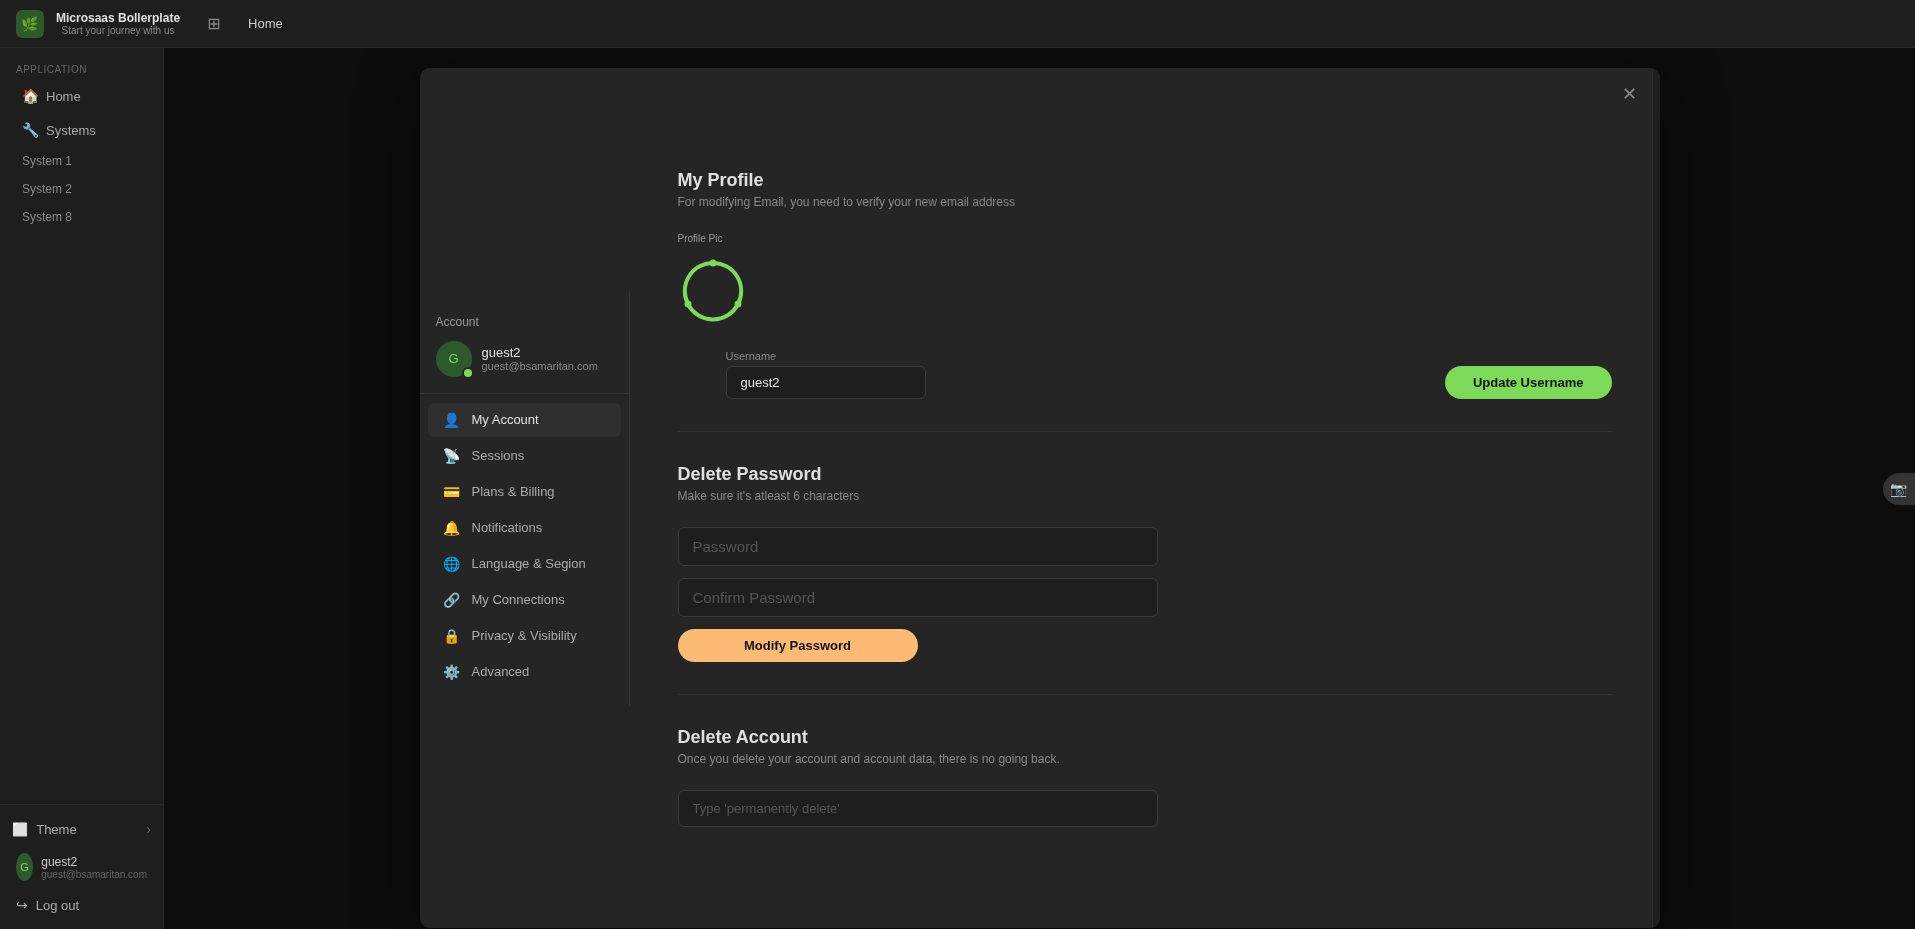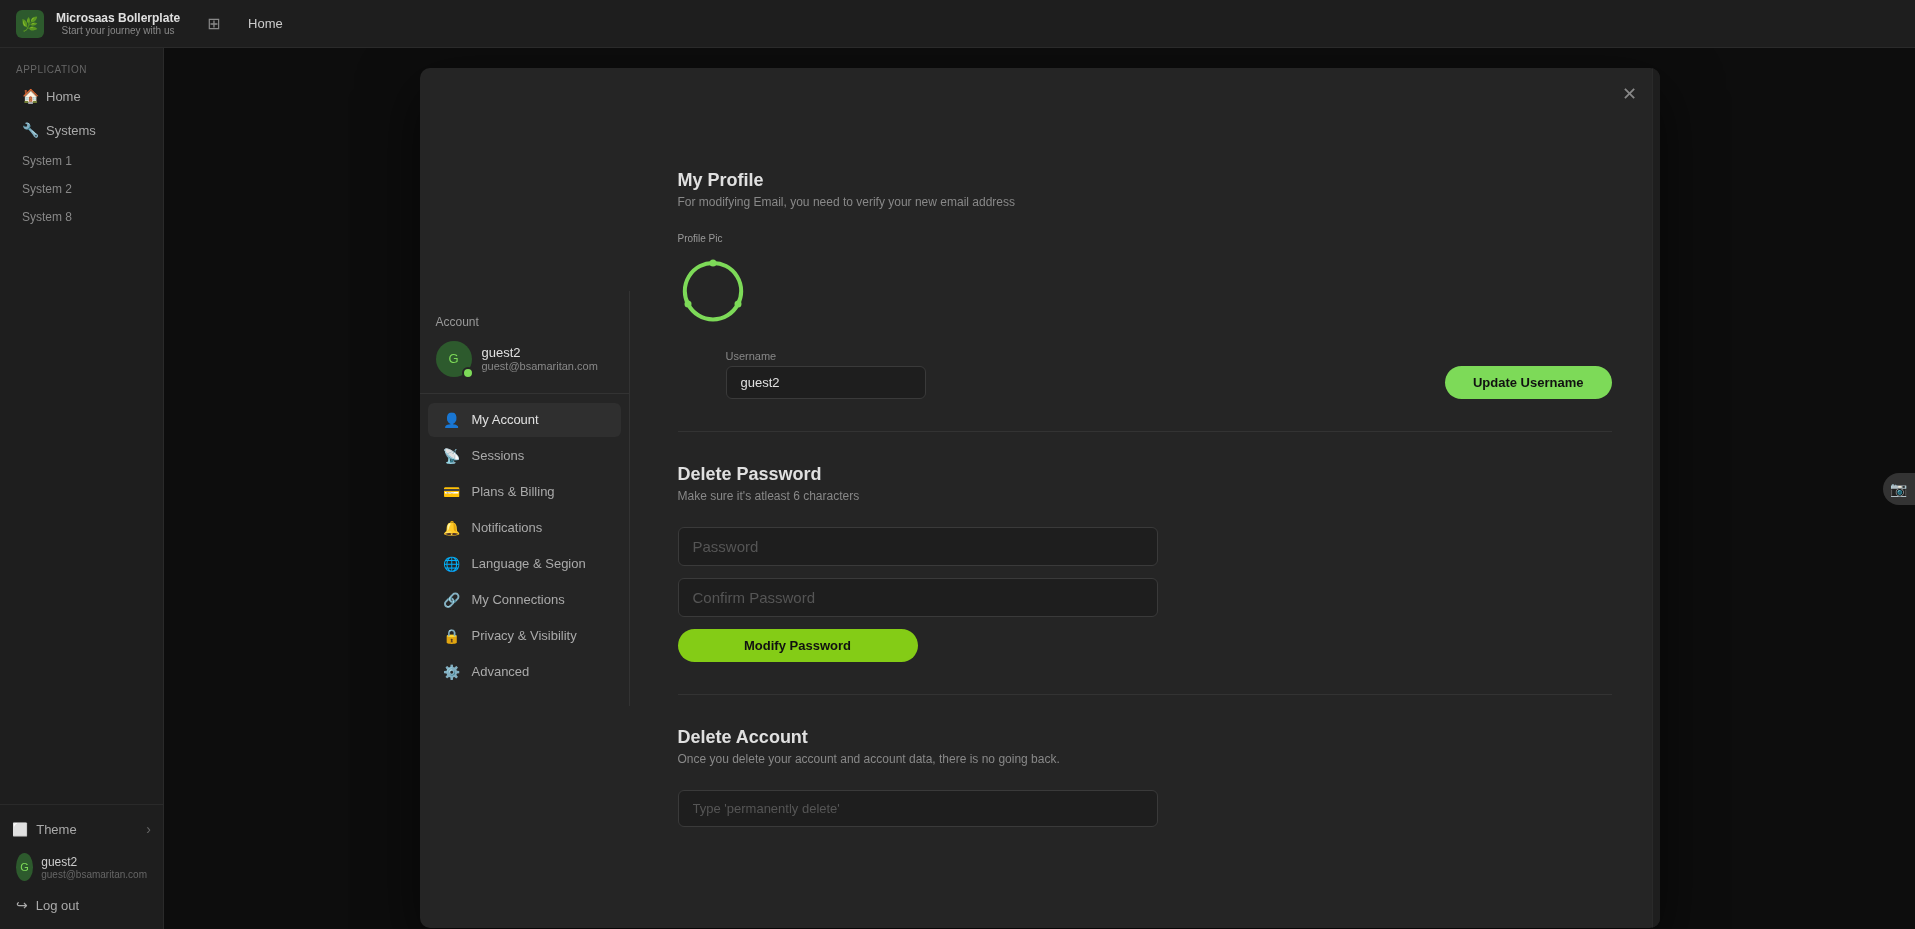--- a/index.html
+++ b/index.html
@@ -335,21 +335,21 @@
       border: none;
       border-radius: 24px;
       padding: 9px 28px;
       font-size: 13px;
       font-weight: 600;
       cursor: pointer;
       white-space: nowrap;
     }
 
     .btn-green-outline {
-      background: #84cc16;
+      background: #fdba74;
       color: #111;
       border: none;
       border-radius: 24px;
       padding: 9px 28px;
       font-size: 13px;
       font-weight: 600;
       cursor: pointer;
       width: 240px;
     }
 

